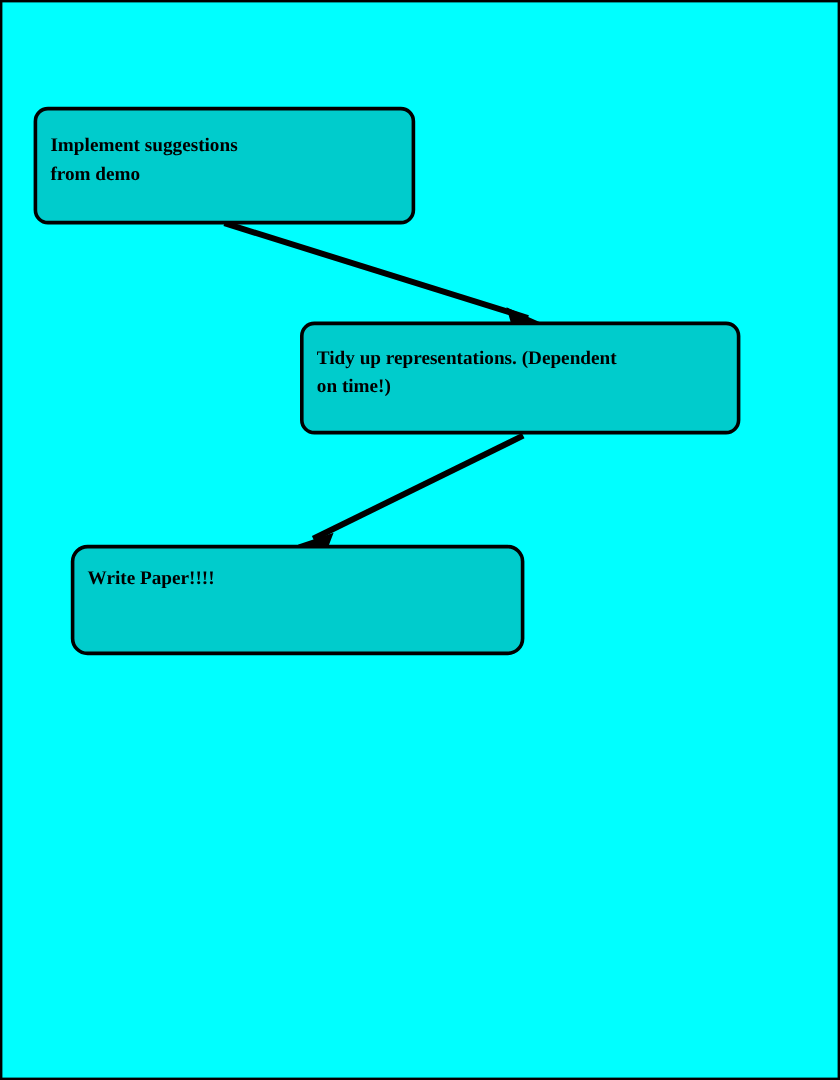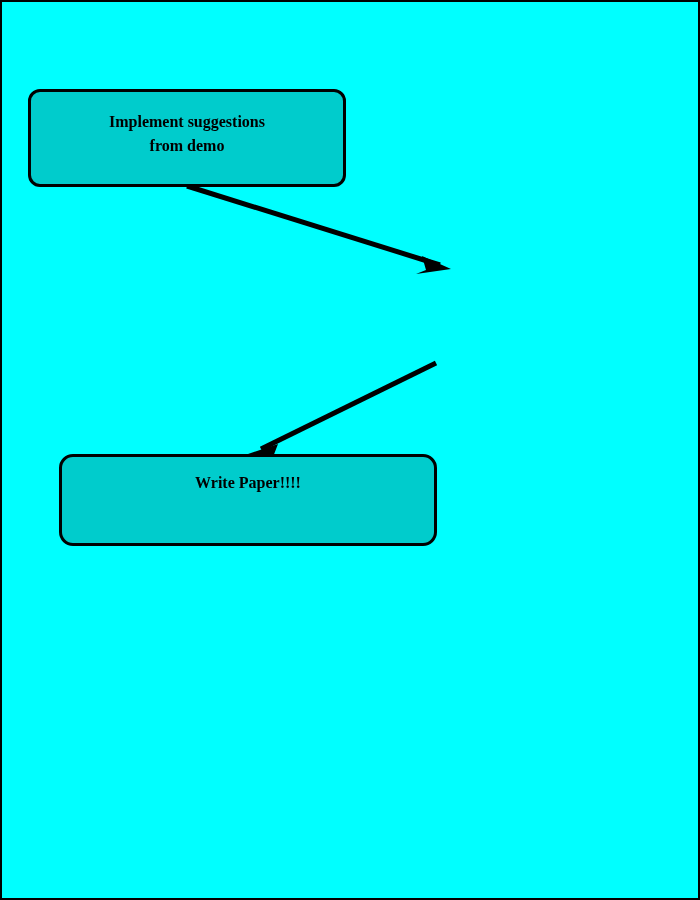--- a/index.html
+++ b/index.html
@@ -29,21 +29,20 @@
     height: 900px;
     pointer-events: none;
   }
   .node-box {
     position: absolute;
     box-sizing: border-box;
     background: #00cccc;
     border: 3px solid #000000;
     border-radius: 12px;
     overflow: hidden;
-    text-align: center;
   }
   .node-text {
     position: absolute;
     font-family: "Liberation Serif", "DejaVu Serif", serif;
     font-weight: bold;
     font-size: 16px;
     line-height: 24px;
     color: #000000;
     white-space: pre-line;
     letter-spacing: 0px;
@@ -97,18 +96,22 @@
       <line x1="434" y1="361" x2="259" y2="447" stroke="#000000" stroke-width="5" stroke-linecap="butt"></line>
       <polygon points="246,452 276,442 271,455 282,458" fill="#000000"></polygon>
     </g>
   </svg>
 
   <div class="node-box" id="node-implement-suggestions">
     <div class="node-text">Implement suggestions
 from demo</div>
   </div>
 
+  <div class="node-box" id="node-tidy-representations">
+    <div class="node-text">Tidy up representations. (Dependent
+on time!)</div>
+  </div>
 
   <div class="node-box" id="node-write-paper">
     <div class="node-text">Write Paper!!!!</div>
   </div>
 
 </div>
 
 </body></html>

